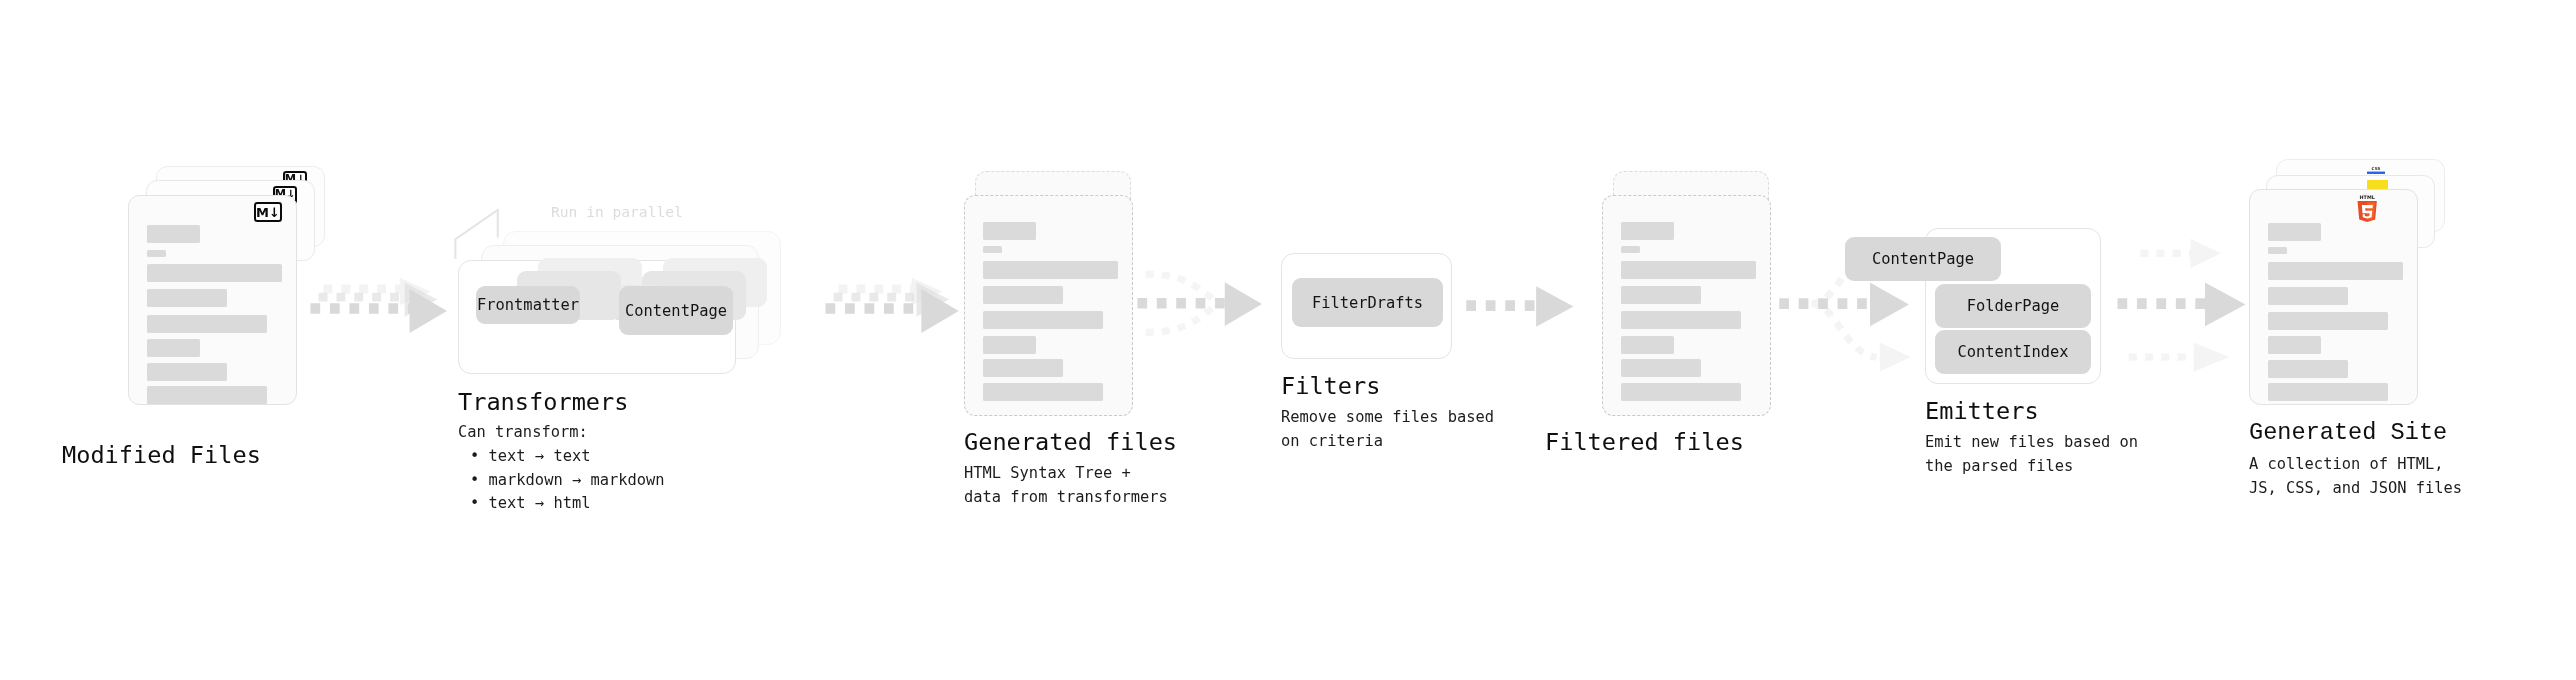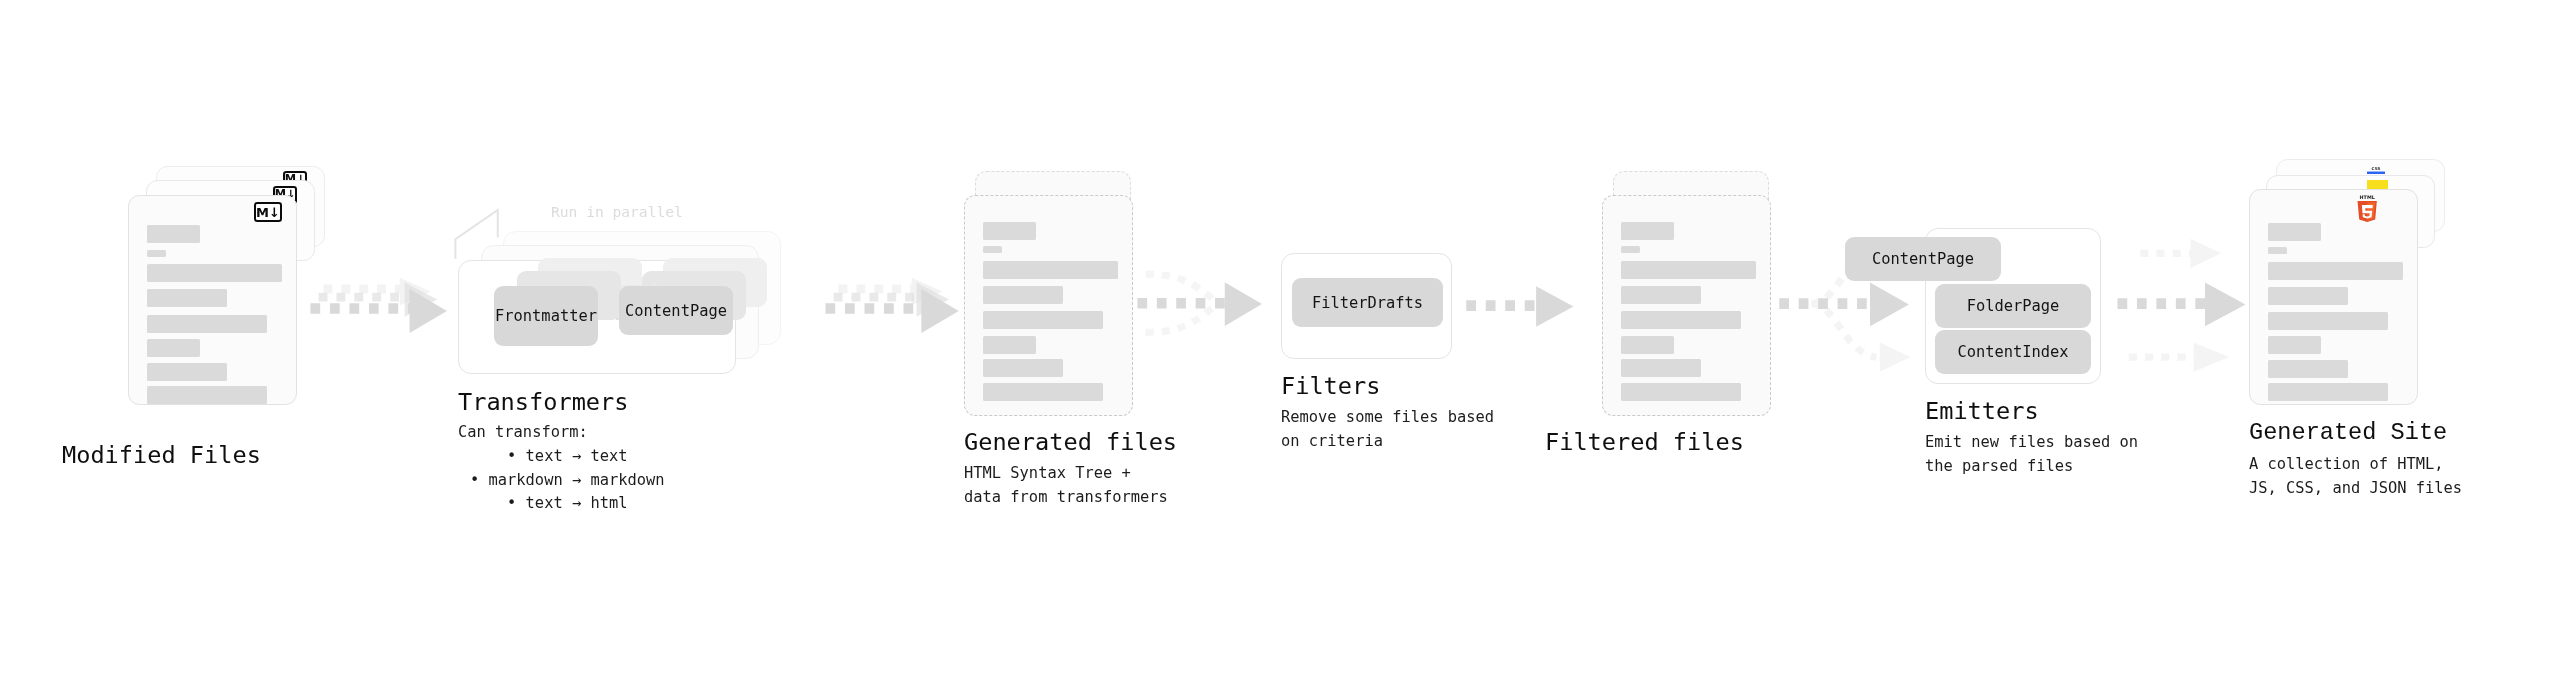--- a/index.html
+++ b/index.html
@@ -137,21 +137,21 @@
   }
 
   
   .bullets {
     position: absolute;
     font-family: "DejaVu Sans Mono", "Liberation Mono", monospace;
     font-size: 15.4px;
     line-height: 23.6px;
     color: #1c1c1c;
   }
-  .bullets .row { white-space: pre; text-align: center; }
+  .bullets .row { white-space: pre; }
 
   svg { display: block; overflow: visible; }
 </style>
 </head>
 <body>
 
 <div class="stage">
 
   <div class="abs" style="left:0px; top:0px;">
 
@@ -218,21 +218,21 @@
           <polygon points="44,9 54,14 44,19" fill="#e9e9e9" stroke="none"></polygon>
         <line x1="4" y1="34" x2="44" y2="34"></line>
           <polygon points="44,29 54,34 44,39" fill="#e9e9e9" stroke="none"></polygon>
       </g>
       <g stroke="#dedede" stroke-width="2.5" fill="none">
         <line x1="0" y1="54" x2="48" y2="54"></line>
           <polygon points="48,48 60,54 48,60" fill="#dedede" stroke="none"></polygon>
       </g>
     </svg>
 
-    <div class="chip" style="left:494px; top:286px; width:104px; height:60px;">Frontmatter</div>
+    <div class="chip" style="left:476px; top:286px; width:104px; height:38px;">Frontmatter</div>
     <div class="chip" style="left:619px; top:286px; width:114px; height:49px;">ContentPage</div>
 
     <div class="title abs" style="left:458px; top:388px;">Transformers</div>
 
     <div class="subtitle abs" style="left:458px; top:421px;">Can transform:</div>
 
     <div class="bullets" style="left:470px; top:445px;">
       <div class="row">• text → text</div>
       <div class="row">• markdown → markdown</div>
       <div class="row">• text → html</div>

